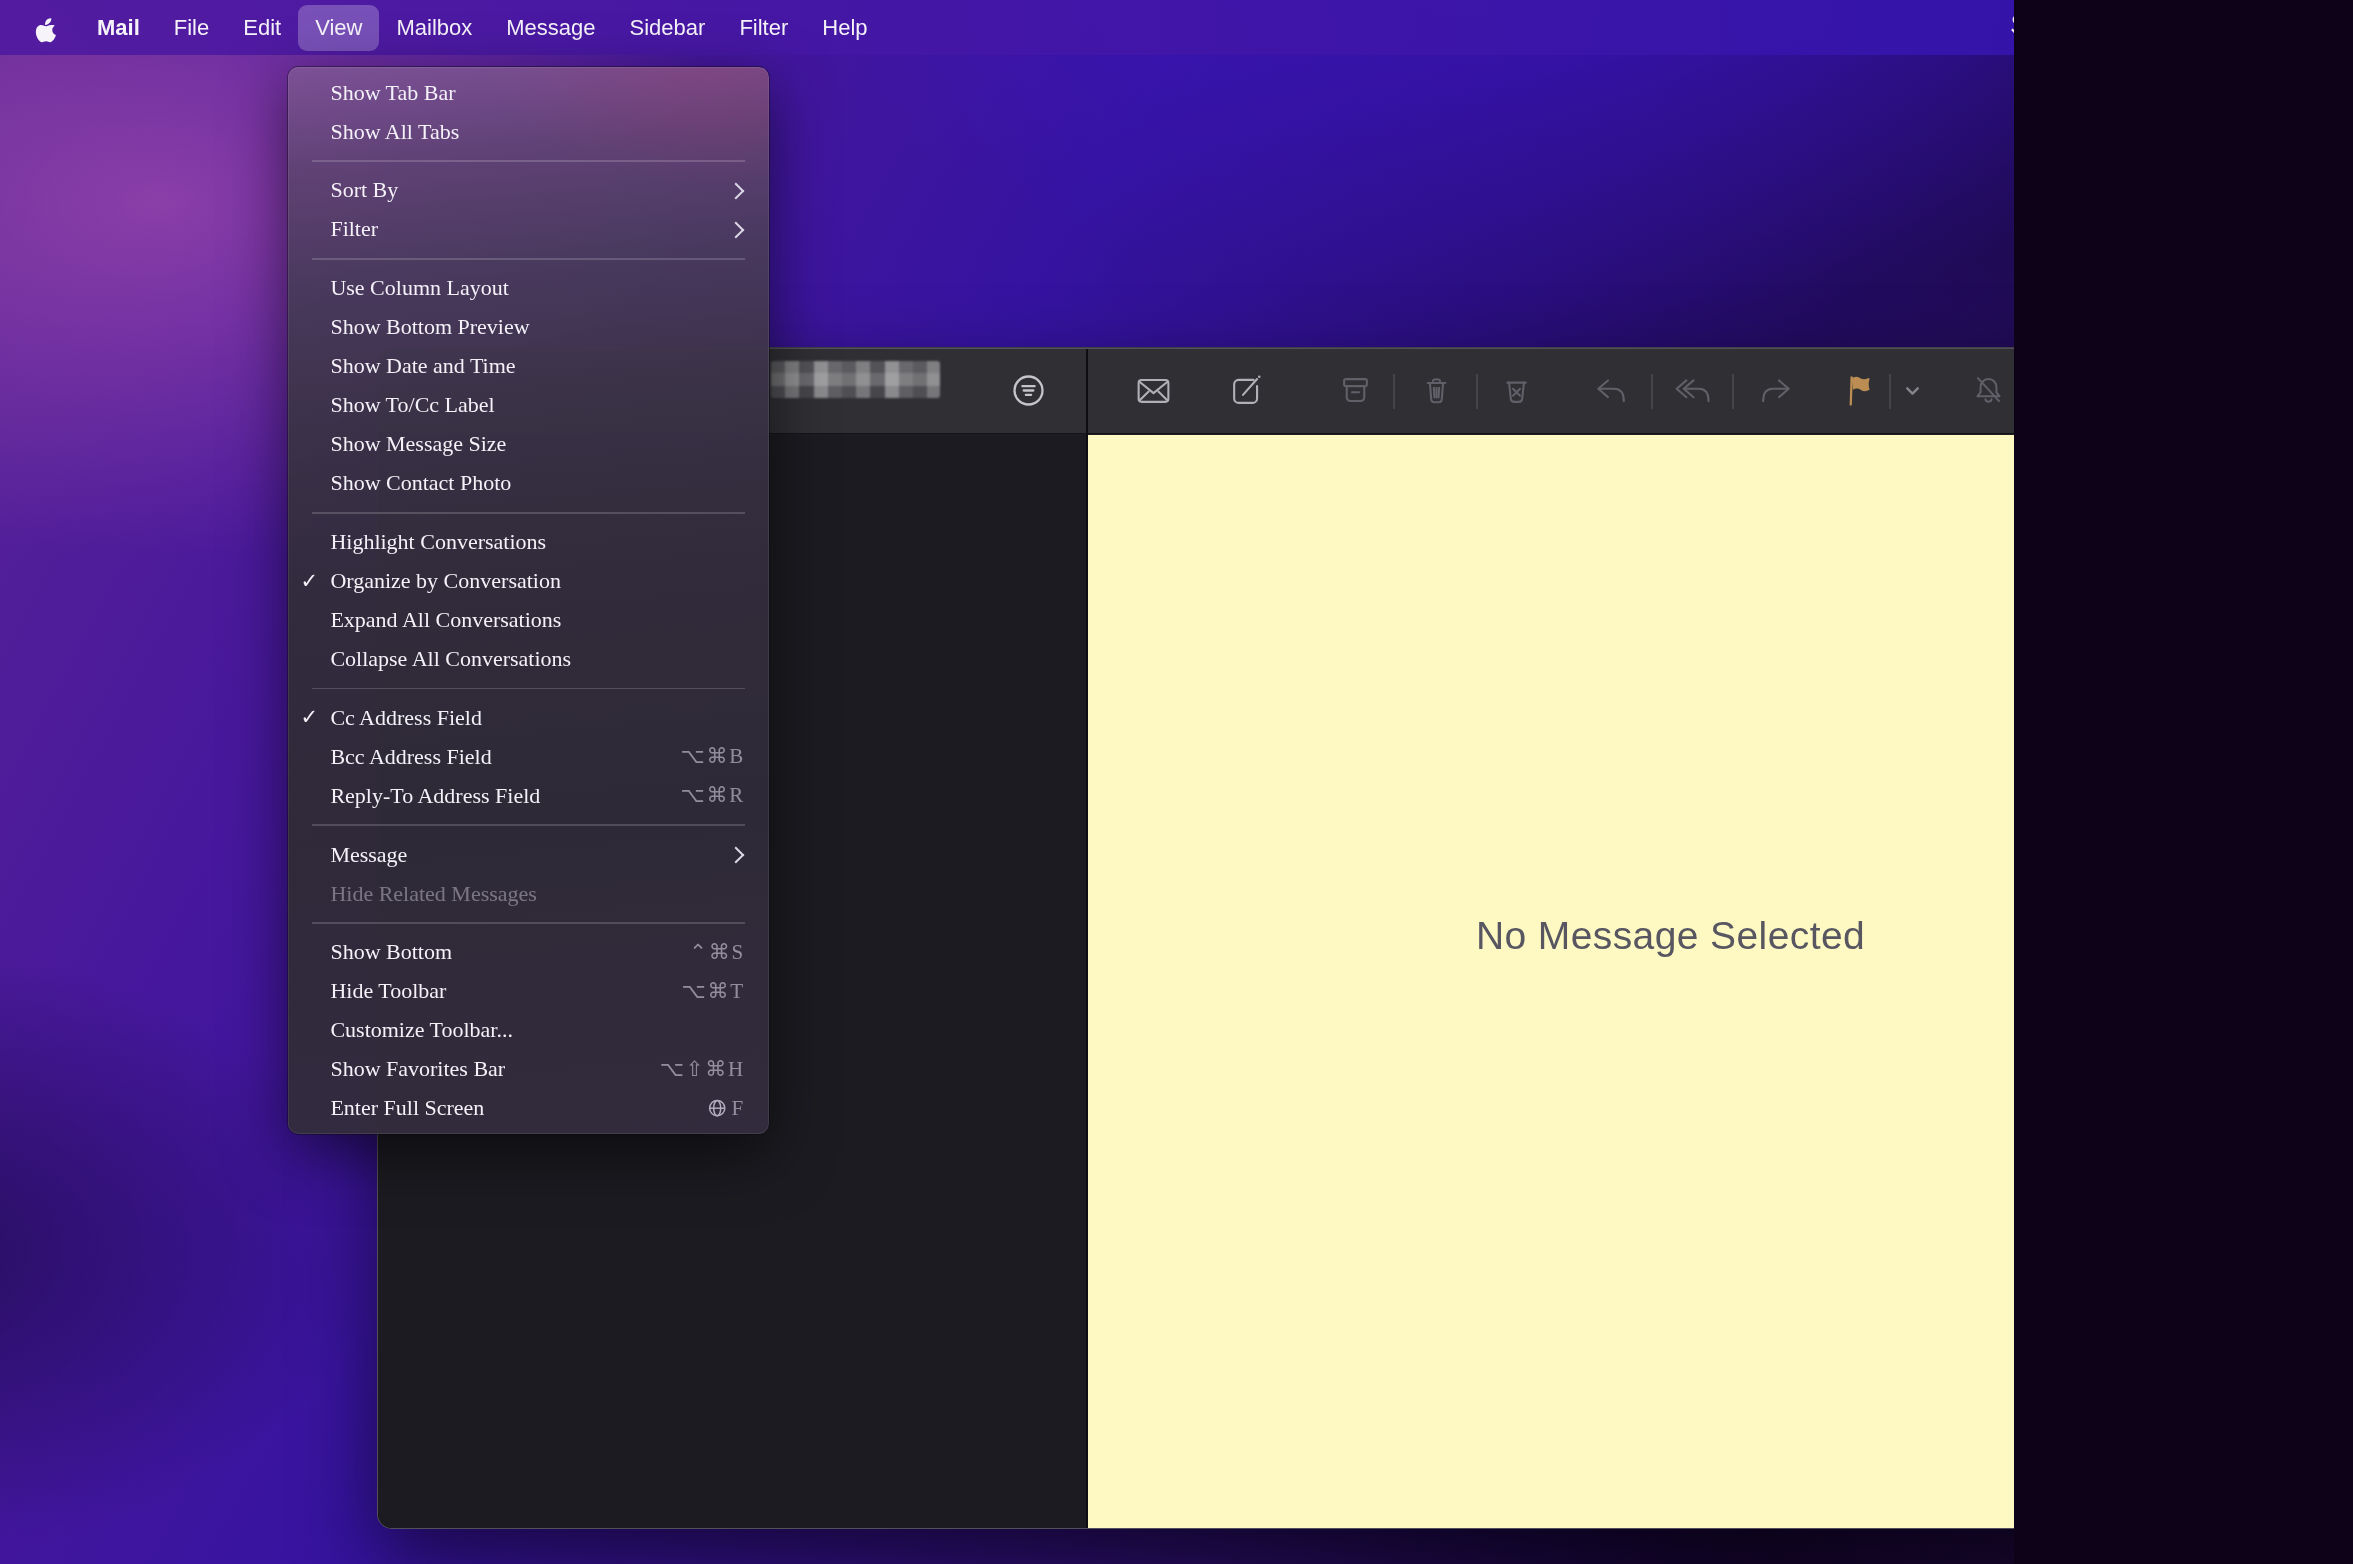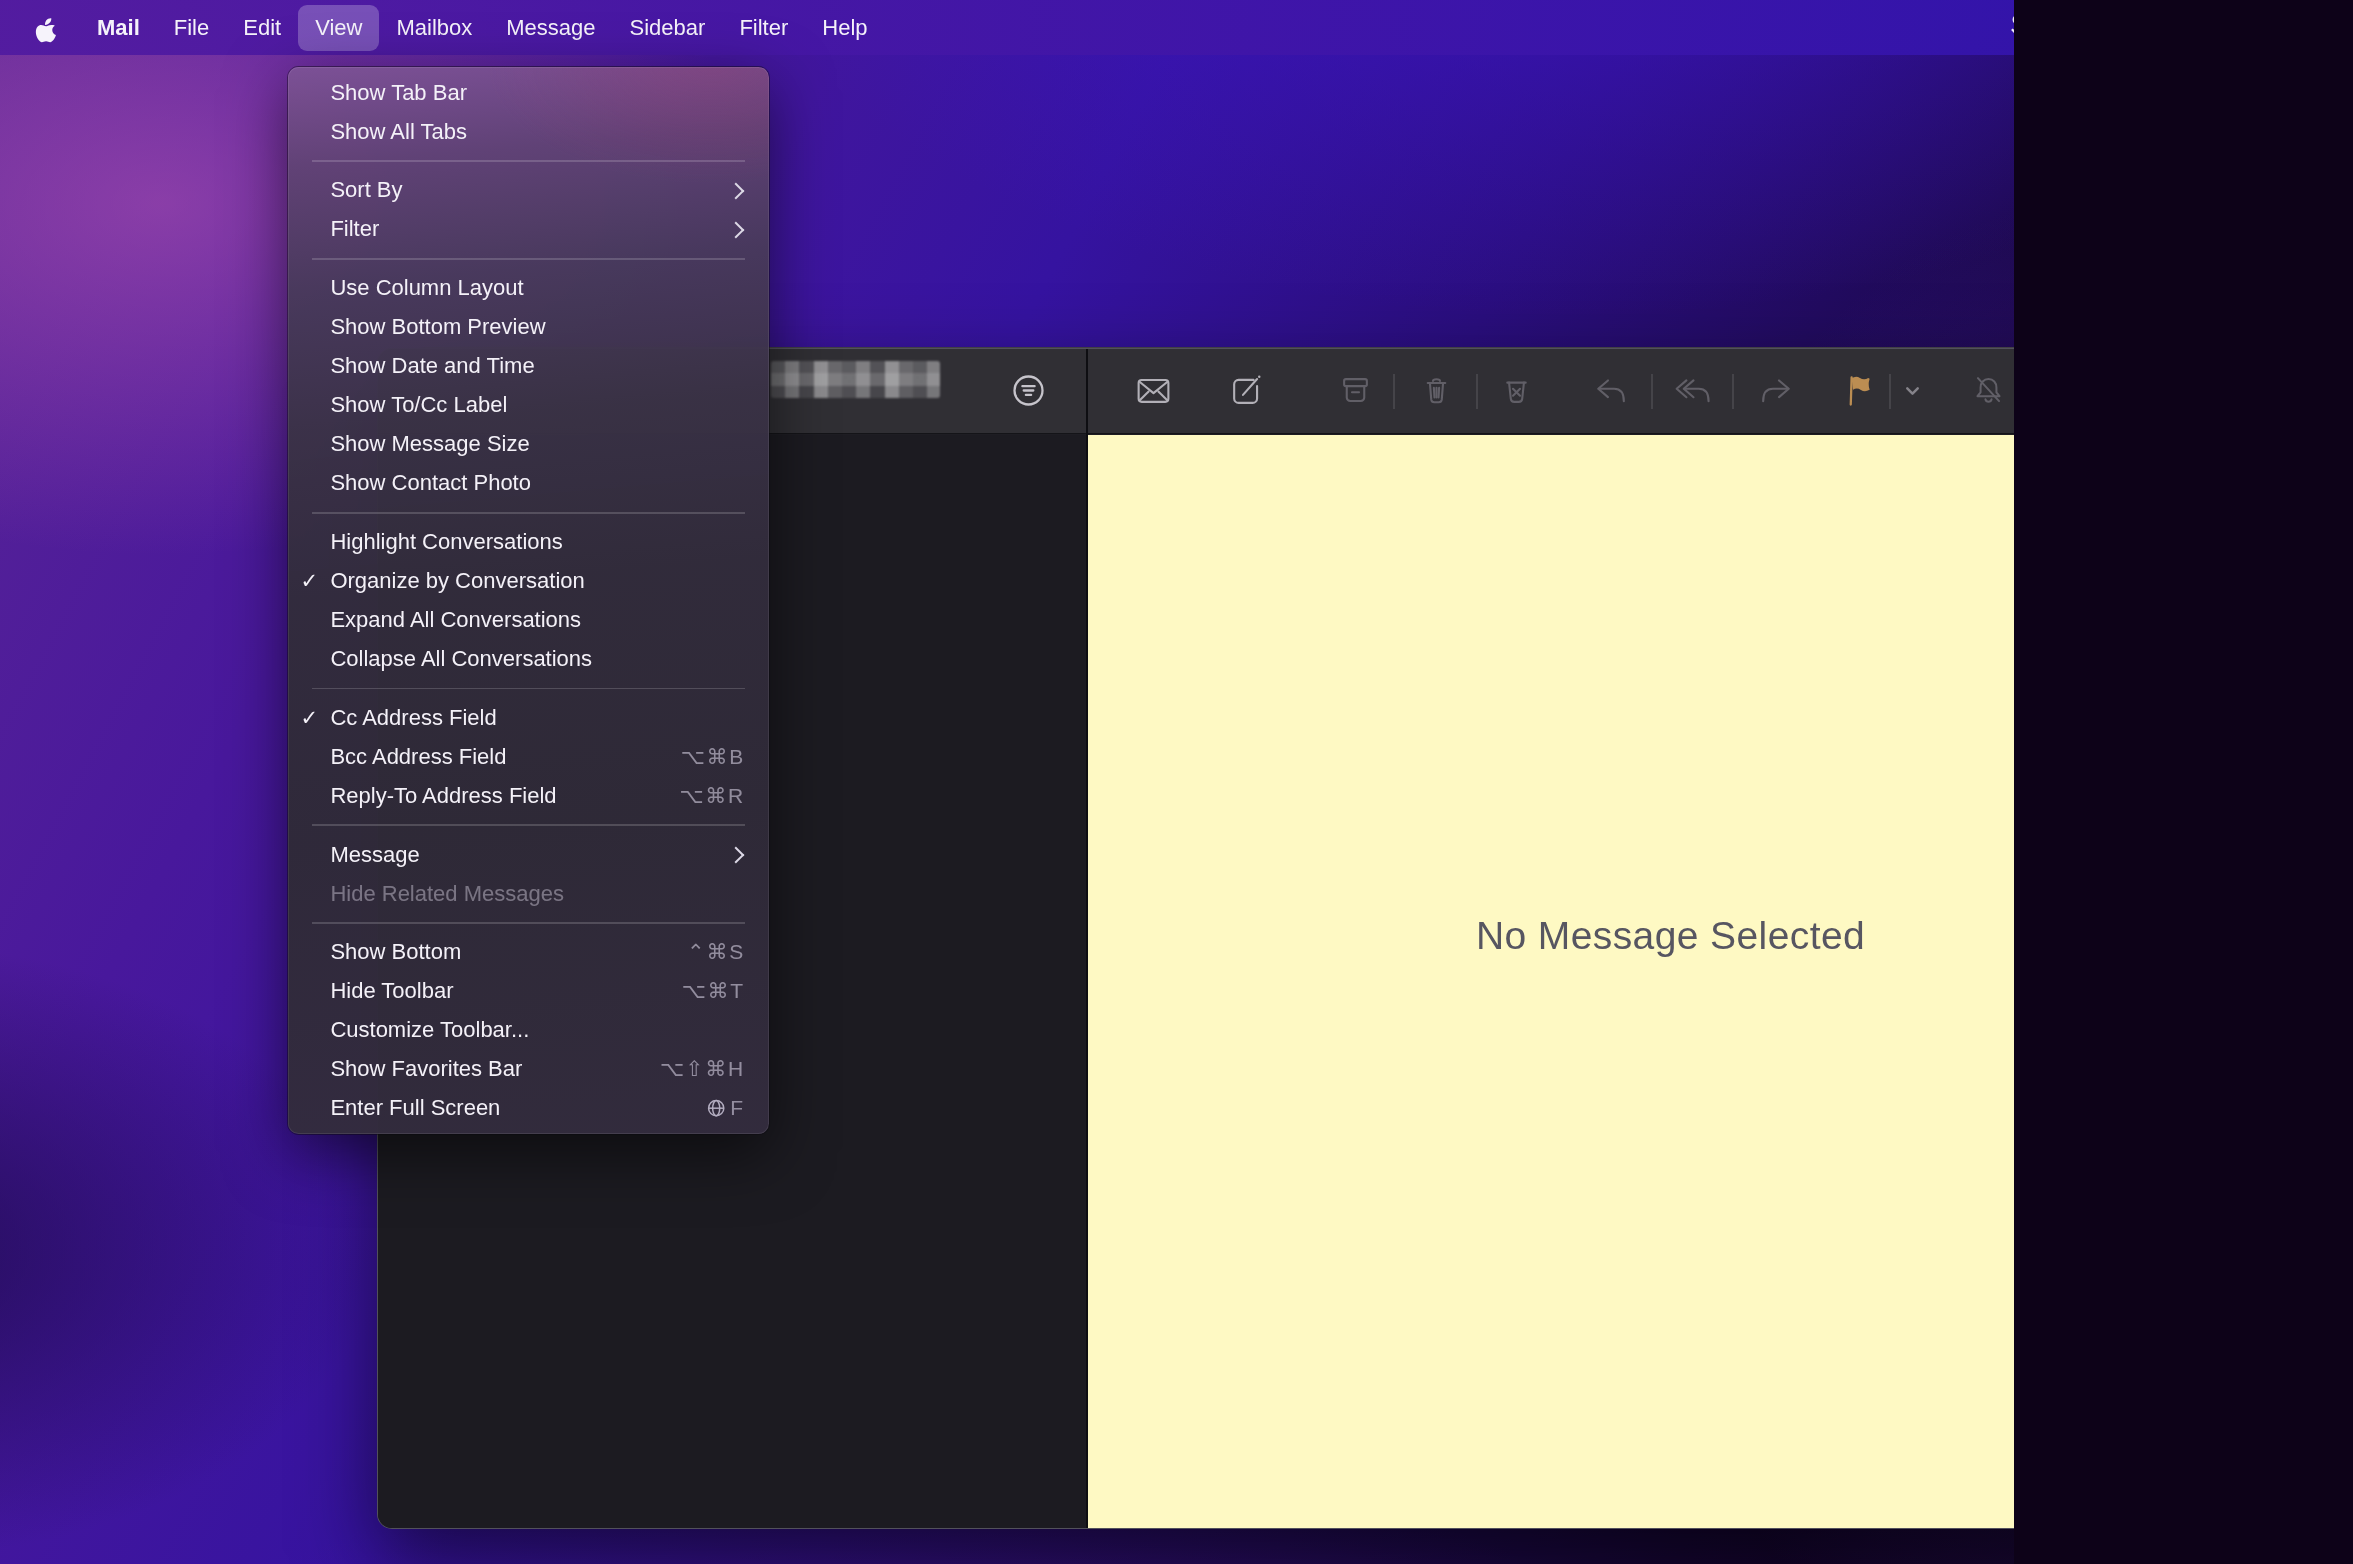--- a/index.html
+++ b/index.html
@@ -40,21 +40,21 @@
     border-radius:0 2.7px 2.7px 0;}
 
   
   .dropdown{position:absolute;left:288px;top:67px;width:481px;z-index:50;border-radius:10.6px;
     padding:6.2px 0;
     background:
       radial-gradient(372px 195px at 88% 0%, rgba(158,62,112,0.30), transparent 60%),
       linear-gradient(175deg, rgba(125,82,150,0.97) 0%, rgba(96,67,117,0.97) 9%, rgba(72,58,91,0.97) 20%,
         rgba(58,50,70,0.97) 33%, rgba(50,44,60,0.98) 48%, rgba(47,42,56,0.98) 70%, rgba(51,44,62,0.98) 100%);
     box-shadow:0 0 0 0.9px rgba(10,8,16,0.45), 0 19.5px 62px rgba(0,0,0,0.55), inset 0 0 0 0.9px rgba(255,255,255,0.09);}
-  .menu-item{display:flex;align-items:center;height:39px;padding:0 24px 0 12.4px;font-size:22px;color:#f4f1f8;}
+  .menu-item{display:flex;align-items:center;height:39px;padding:0 24px 0 12.4px;font-size:22px;color:#f4f1f8;font-family:Liberation Serif, serif;}
   .menu-item.disabled{color:rgba(235,230,245,0.40);}
   .check{width:30px;flex:0 0 auto;font-size:21px;color:#f4f1f8;}
   .mi-label{flex:1 1 auto;white-space:nowrap;}
   .mi-right{display:flex;align-items:center;color:rgba(228,222,240,0.55);font-size:21px;letter-spacing:1.8px;}
   .sub-chev{width:9.8px;height:9.8px;border-top:2.7px solid #ddd9e6;border-right:2.7px solid #ddd9e6;
     transform:rotate(45deg);margin-right:3.5px;}
   .menu-sep{height:1.8px;margin:9px 24px;background:rgba(255,255,255,0.17);}
   .globe{width:20.4px;height:20.4px;margin-right:4.4px;stroke:#b3adc0;fill:none;stroke-width:1.6;}
 
   

